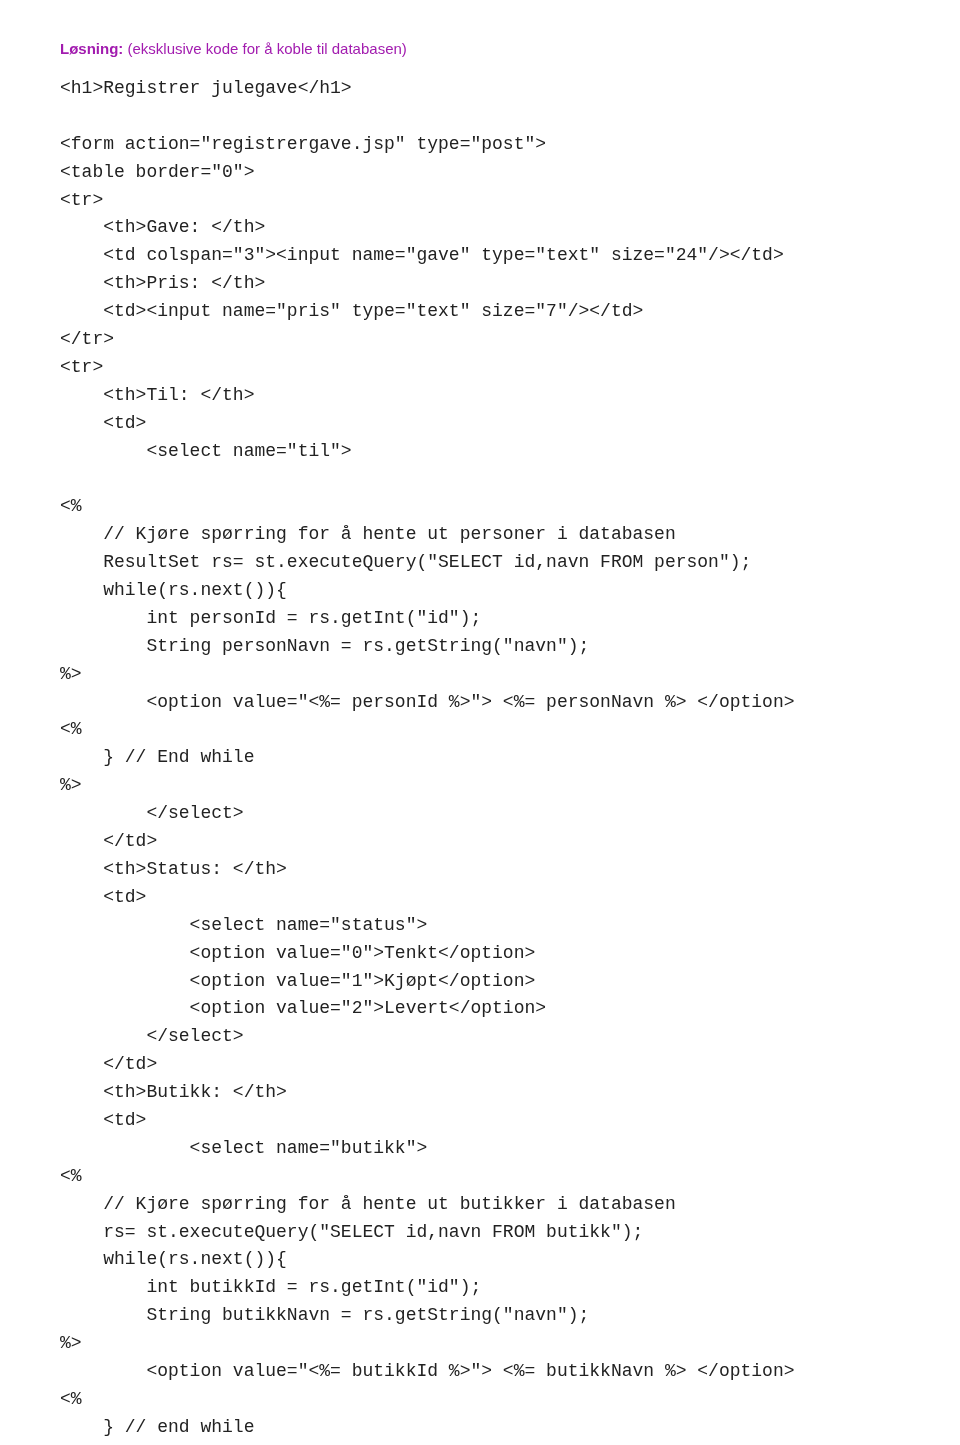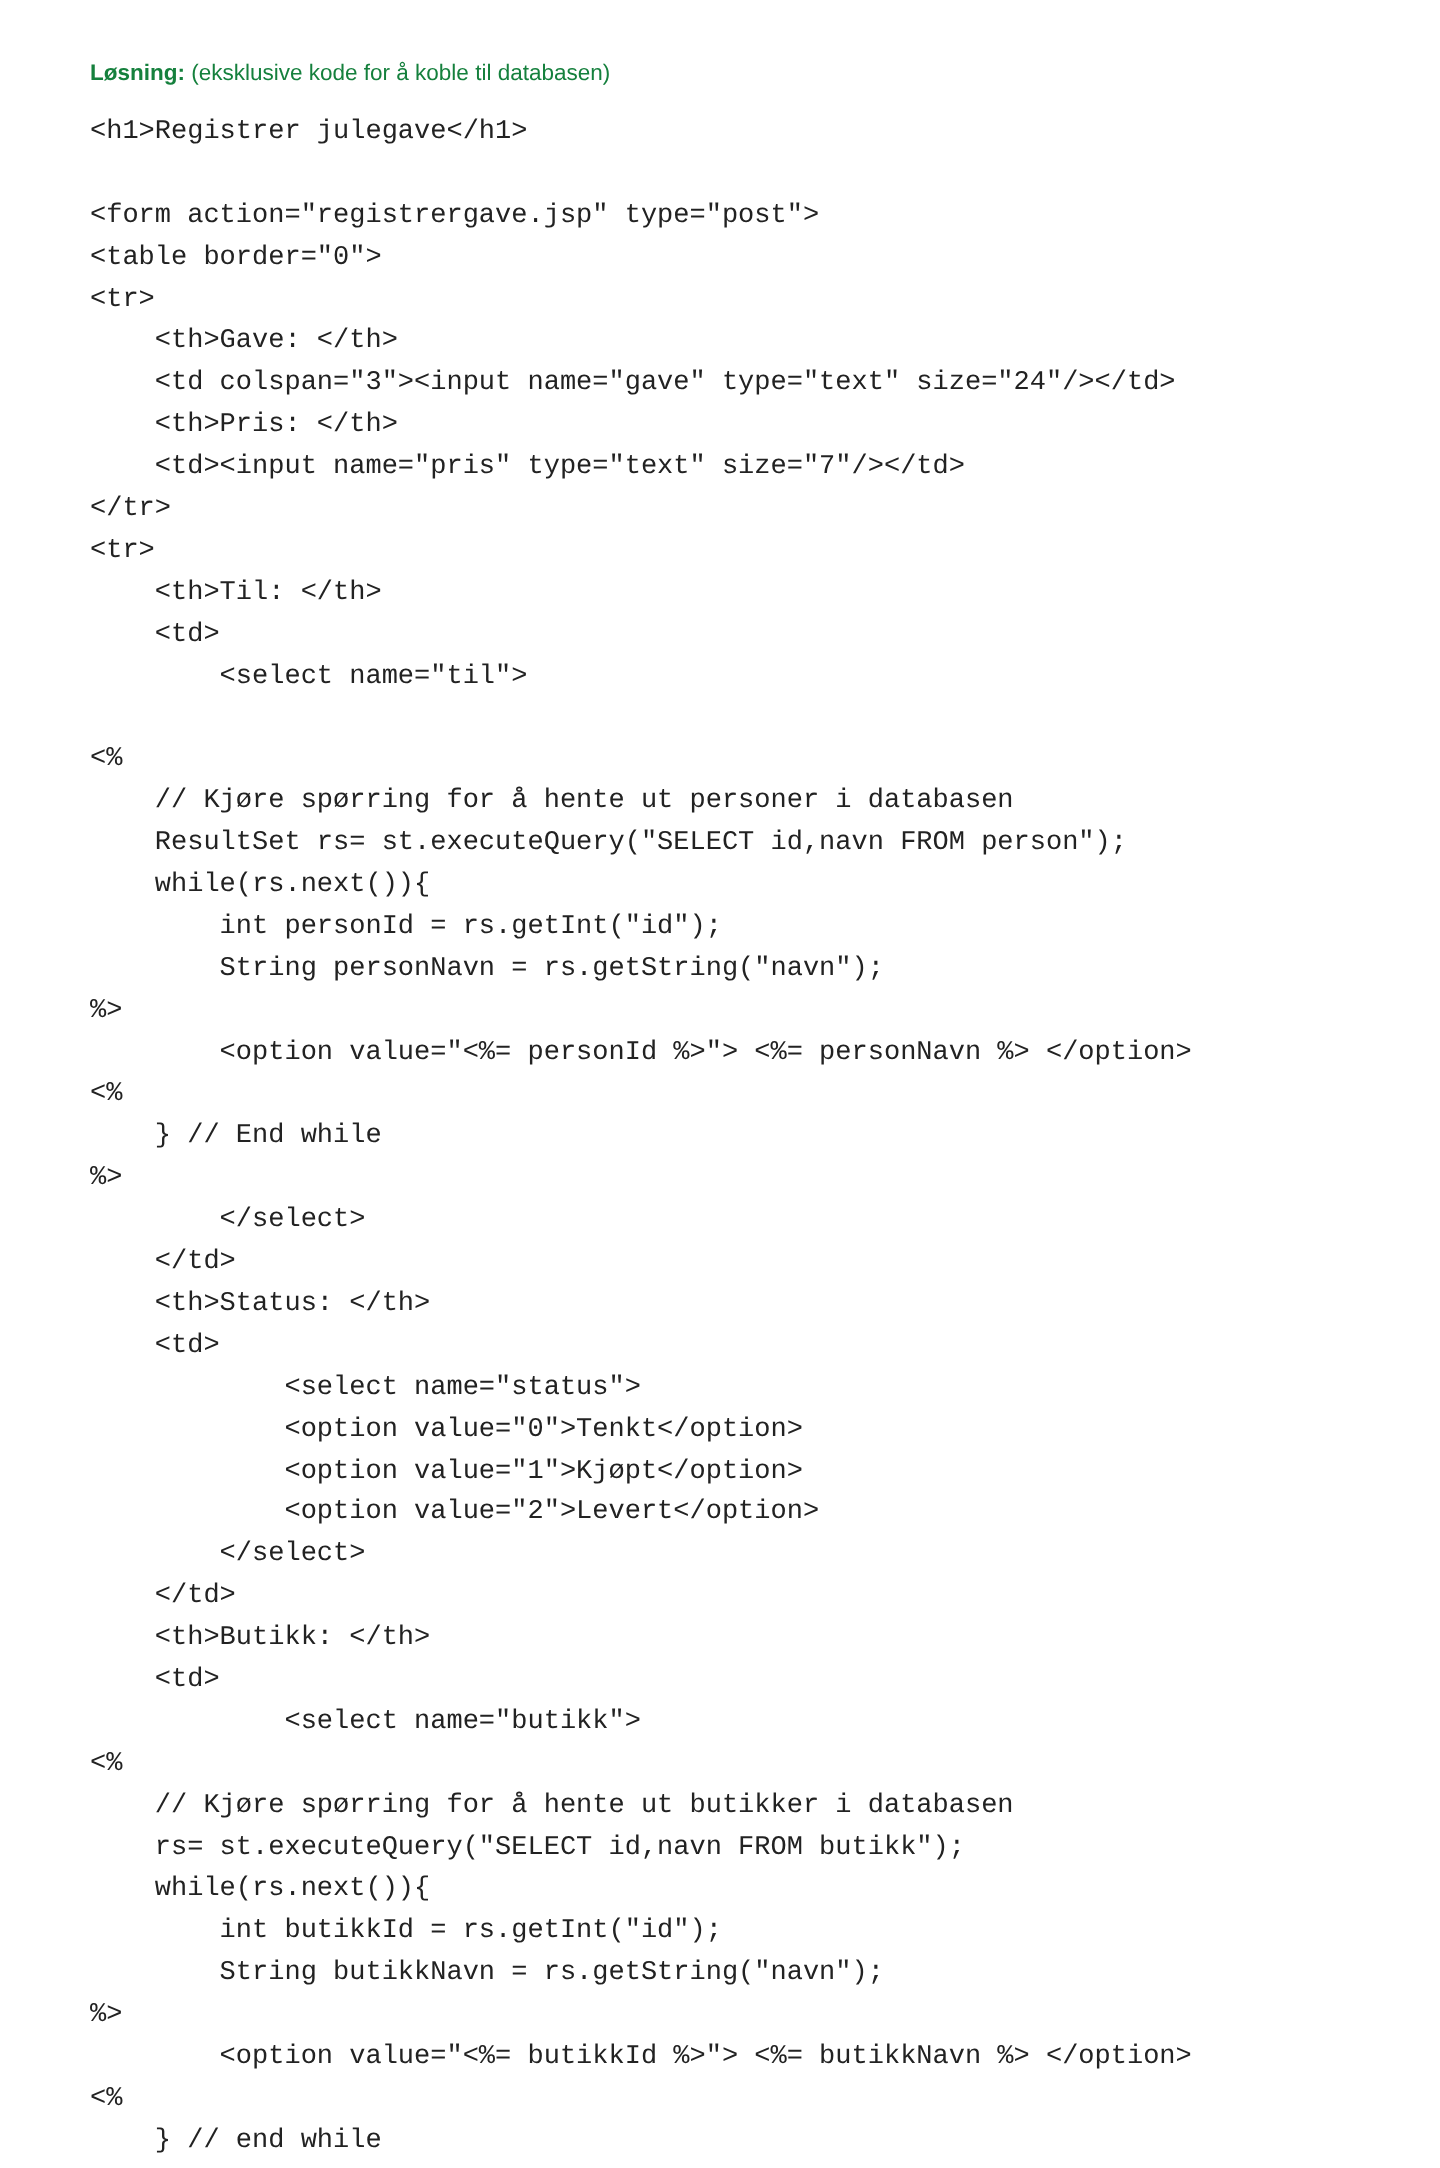--- a/index.html
+++ b/index.html
@@ -18,21 +18,21 @@
     }
 
     .page-header {
       margin-bottom: 18px;
     }
 
     .header-title {
       font-family: Arial, sans-serif;
       font-size: 15px;
       font-weight: normal;
-      color: #15803d;
+      color: #a21caf;
       margin-bottom: 14px;
     }
 
     .header-title strong {
       font-weight: bold;
     }
 
     .code-block {
       font-family: 'Courier New', Courier, monospace;
       font-size: 18px;

